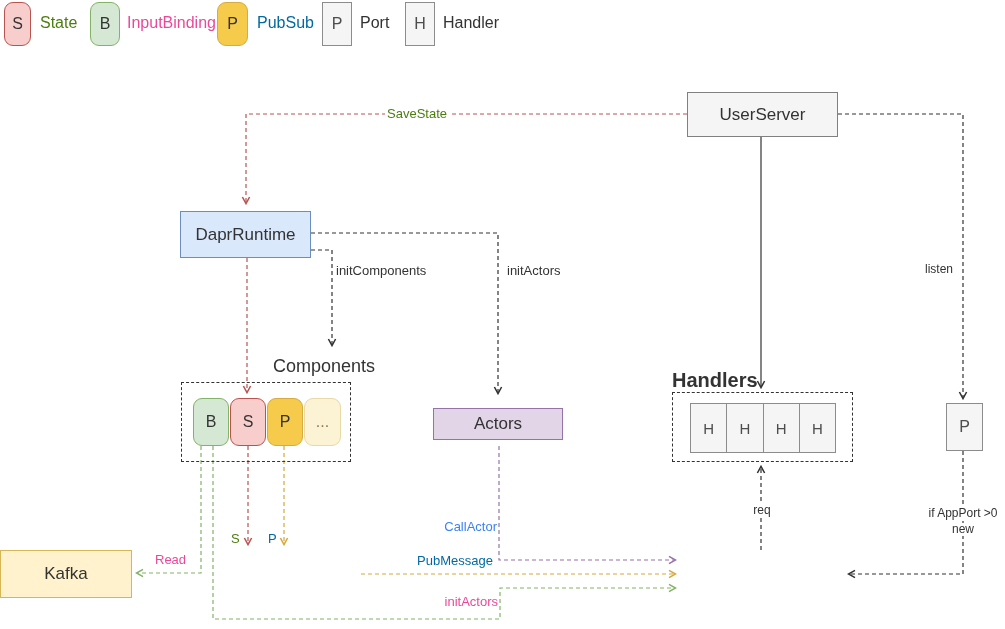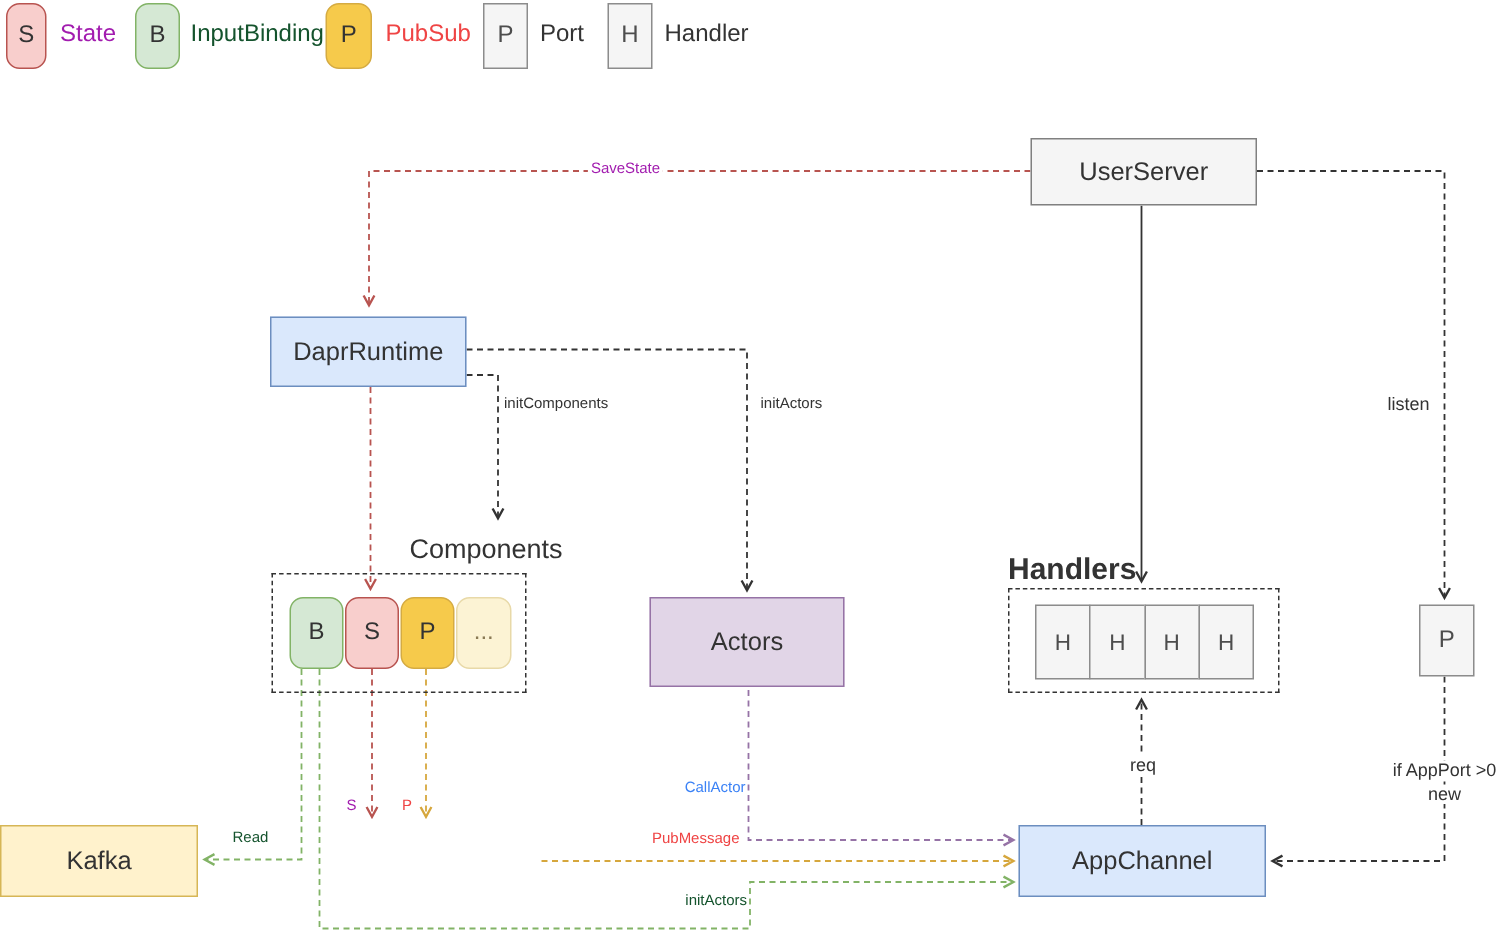--- a/index.html
+++ b/index.html
@@ -16,27 +16,27 @@
   .gray  {background:#f5f5f5;border:1px solid #808080;}
   .purpleb{background:#e1d5e7;border:1px solid #9673a6;}
   .cream {background:#fff2cc;border:1px solid #d6b656;}
   .chip  {border-radius:9px;}
   .chip-state  {background:#f8cecc;border:1px solid #b85450;}
   .chip-binding{background:#d5e8d4;border:1px solid #82b366;}
   .chip-pubsub {background:#f6ca4b;border:1px solid #d5ab42;}
   .chip-more   {background:#fcf3d4;border:1px solid #e8d9a8;color:#8a7a55;}
   .chip-plain  {background:#f5f5f5;border:1px solid #8c8c8c;}
   .dashed-rect{position:absolute;border:1px dashed #333;box-sizing:border-box;}
-  .elabel{position:absolute;font-size:10px;white-space:nowrap;line-height:1.1;}
+  .elabel{position:absolute;font-size:13px;white-space:nowrap;line-height:1.1;}
   .bgw{background:#fff;padding:0 2px;}
   .cx{transform:translateX(-50%);}
   .legend-label{position:absolute;top:14px;font-size:16px;white-space:nowrap;}
-  .t-red{color:#a21caf;}
-  .t-green{color:#14532d;text-align:center;}
-  .t-gold{color:#ef4444;}
+  .t-red{color:#4d7c0f;}
+  .t-green{color:#ec4899;text-align:center;}
+  .t-gold{color:#0369a1;}
   .t-purple{color:#3b82f6;}
   .t-black{color:#333;}
   .handler-row{position:absolute;display:flex;box-sizing:border-box;}
   .handler-cell{
     flex:1;background:#f5f5f5;border:1px solid #8c8c8c;margin-left:-1px;
     display:flex;align-items:center;justify-content:center;
     font-size:15px;color:#4d4d4d;box-sizing:border-box;
   }
   .handler-cell:first-child{margin-left:0;}
   .section-title{position:absolute;white-space:nowrap;color:#333;}
@@ -100,35 +100,34 @@
 
   <div class="node blue" style="left:180px;top:211px;width:131px;height:47px;">DaprRuntime</div>
 
   <div class="section-title" style="left:273px;top:356px;font-size:18px;">Components</div>
   <div class="dashed-rect" style="left:181px;top:382px;width:170px;height:80px;"></div>
   <div class="node chip chip-binding" style="left:193px;top:398px;width:36px;height:48px;font-size:16px;">B</div>
   <div class="node chip chip-state" style="left:230px;top:398px;width:36px;height:48px;font-size:16px;">S</div>
   <div class="node chip chip-pubsub" style="left:267px;top:398px;width:36px;height:48px;font-size:16px;">P</div>
   <div class="node chip chip-more" style="left:304px;top:398px;width:37px;height:48px;font-size:16px;">...</div>
 
-  <div class="node purpleb" style="left:433px;top:398px;width:130px;height:60px;">Actors</div>
+  <div class="node purpleb" style="left:433px;top:408px;width:130px;height:32px;">Actors</div>
 
   <div class="section-title" style="left:672px;top:369px;font-size:20px;font-weight:bold;">Handlers</div>
   <div class="dashed-rect" style="left:672px;top:392px;width:181px;height:70px;"></div>
   <div class="handler-row" style="left:690px;top:403px;width:146px;height:50px;">
     <div class="handler-cell">H</div>
     <div class="handler-cell">H</div>
     <div class="handler-cell">H</div>
     <div class="handler-cell">H</div>
   </div>
 
   <div class="node chip-plain" style="left:946px;top:403px;width:37px;height:48px;font-size:16px;color:#4d4d4d;">P</div>
 
   <div class="node cream" style="left:0px;top:550px;width:132px;height:48px;">Kafka</div>
-  <div class="node blue" style="left:679px;top:550px;width:165px;height:48px;">AppChannel</div>
 
   <div class="elabel t-red bgw cx" style="left:417px;top:107px;">SaveState</div>
   <div class="elabel t-black" style="left:336px;top:264px;">initComponents</div>
   <div class="elabel t-black" style="left:507px;top:264px;">initActors</div>
   <div class="elabel t-black" style="left:925px;top:263px;font-size:12px;">listen</div>
   <div class="elabel t-black bgw cx" style="left:762px;top:504px;font-size:12px;">req</div>
   <div class="elabel t-black bgw cx" style="left:963px;top:507px;font-size:12px;">if AppPort &gt;0</div>
   <div class="elabel t-black bgw cx" style="left:963px;top:523px;font-size:12px;">new</div>
   <div class="elabel t-green" style="left:155px;top:553px;">Read</div>
   <div class="elabel t-red" style="left:231px;top:532px;">S</div>

